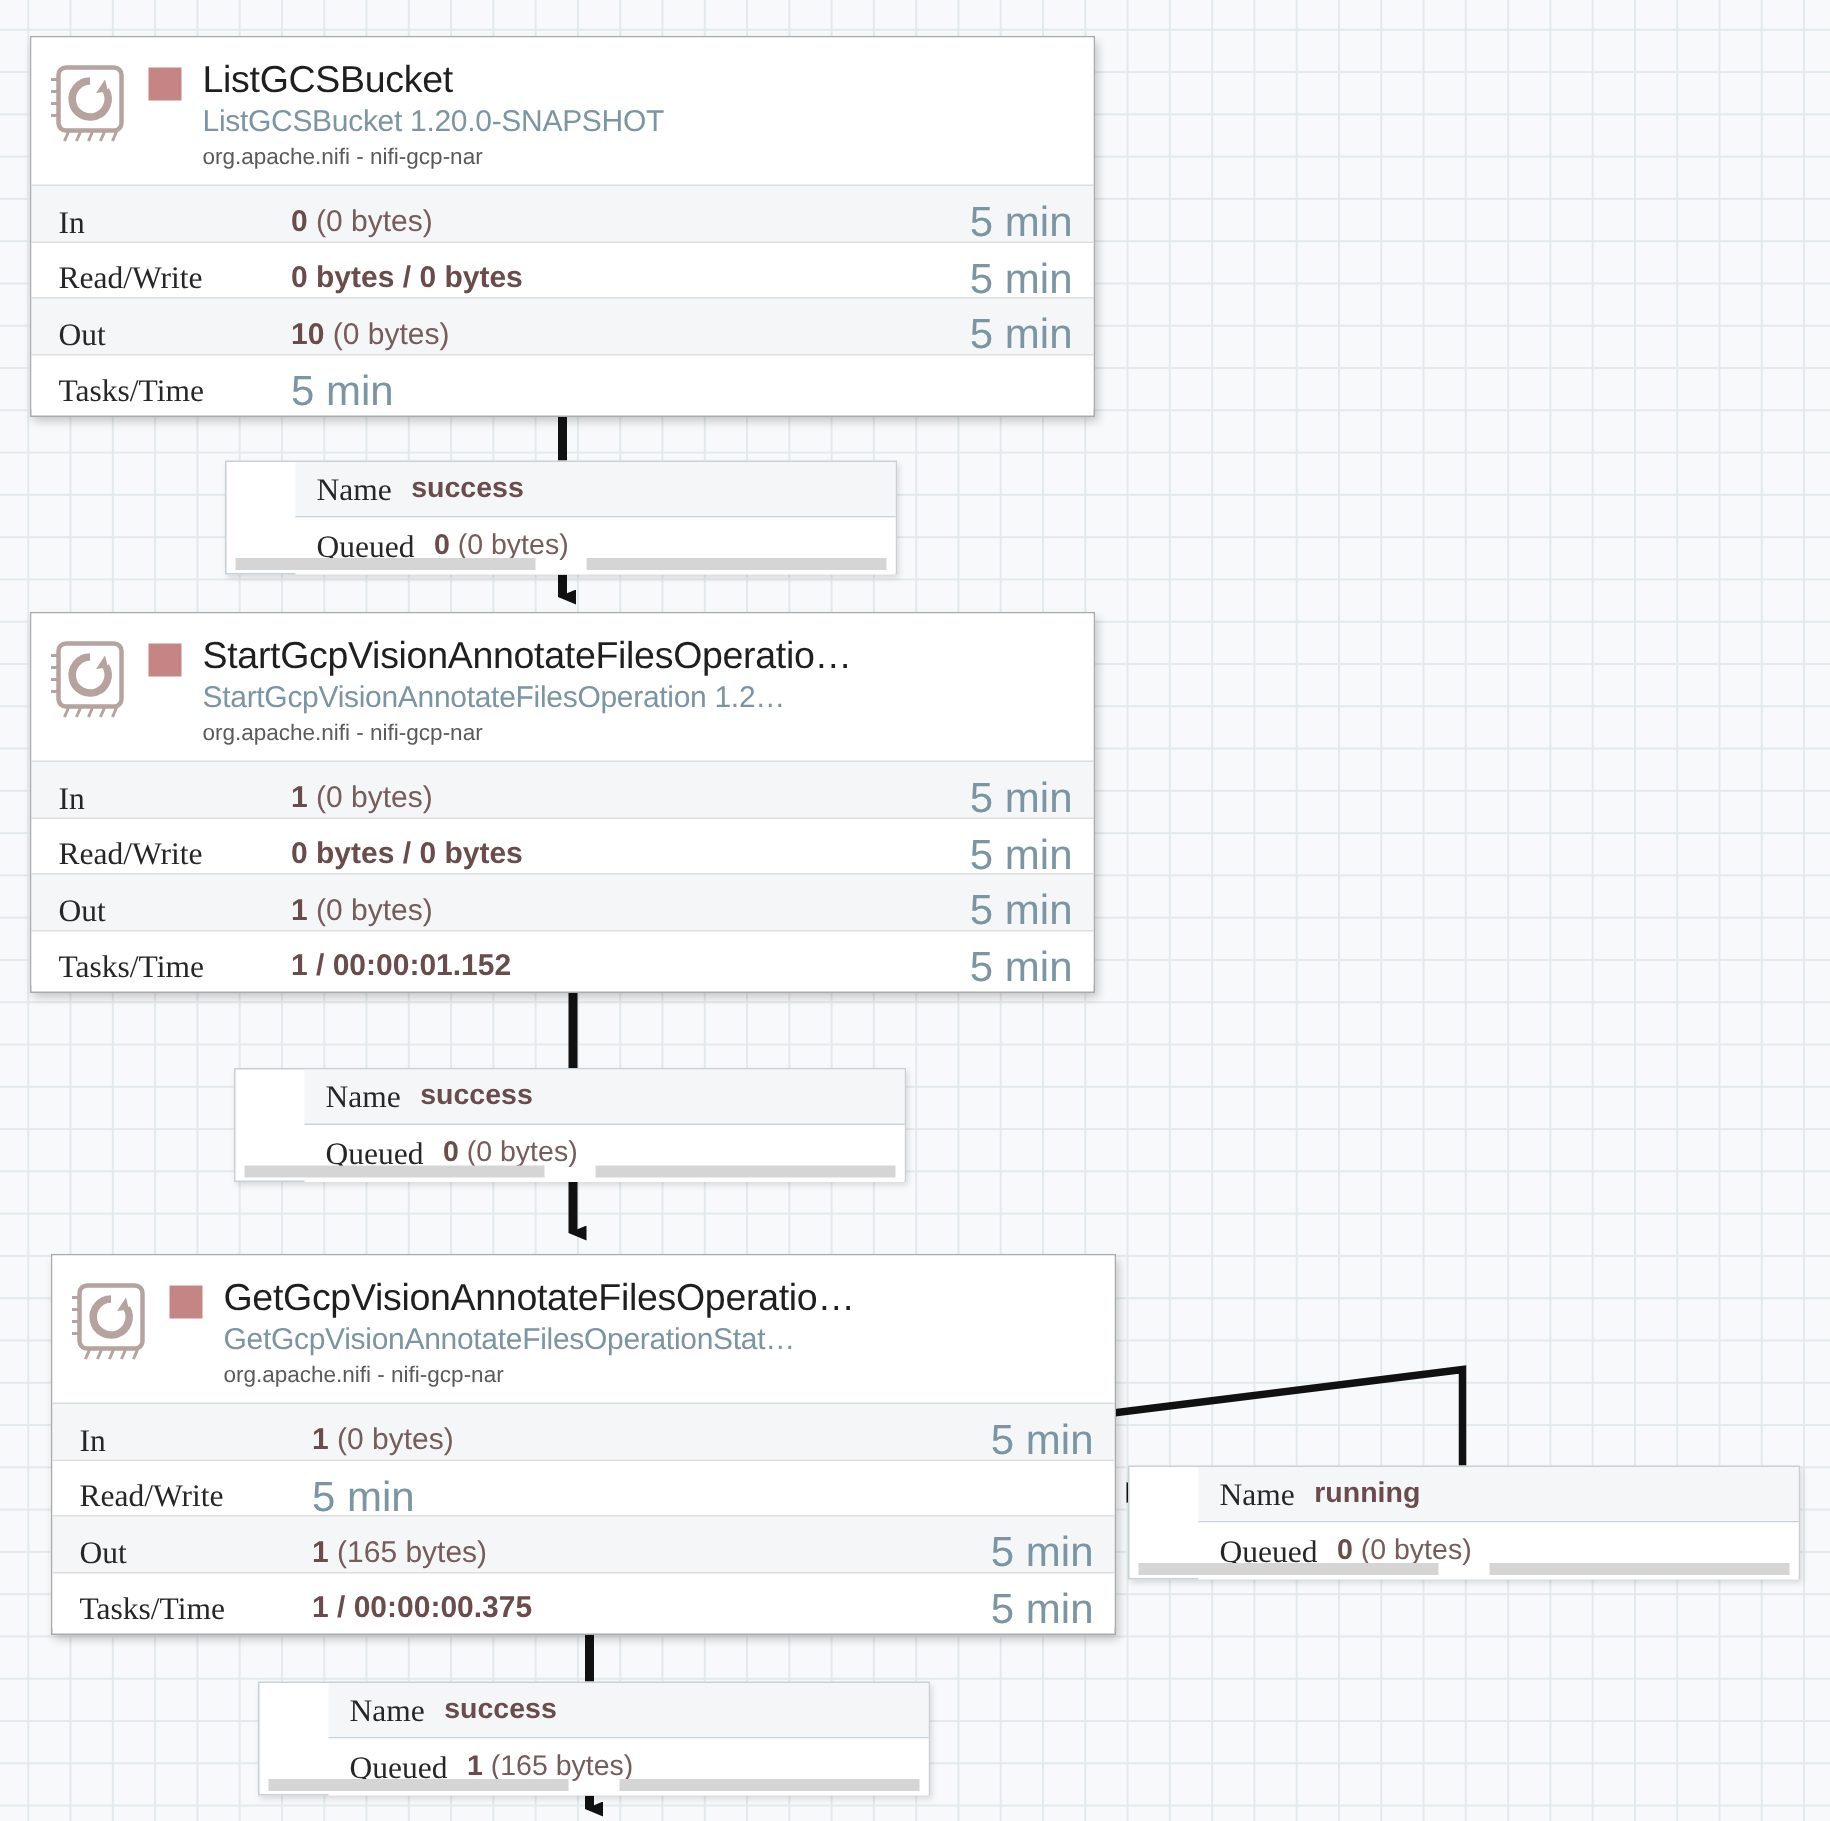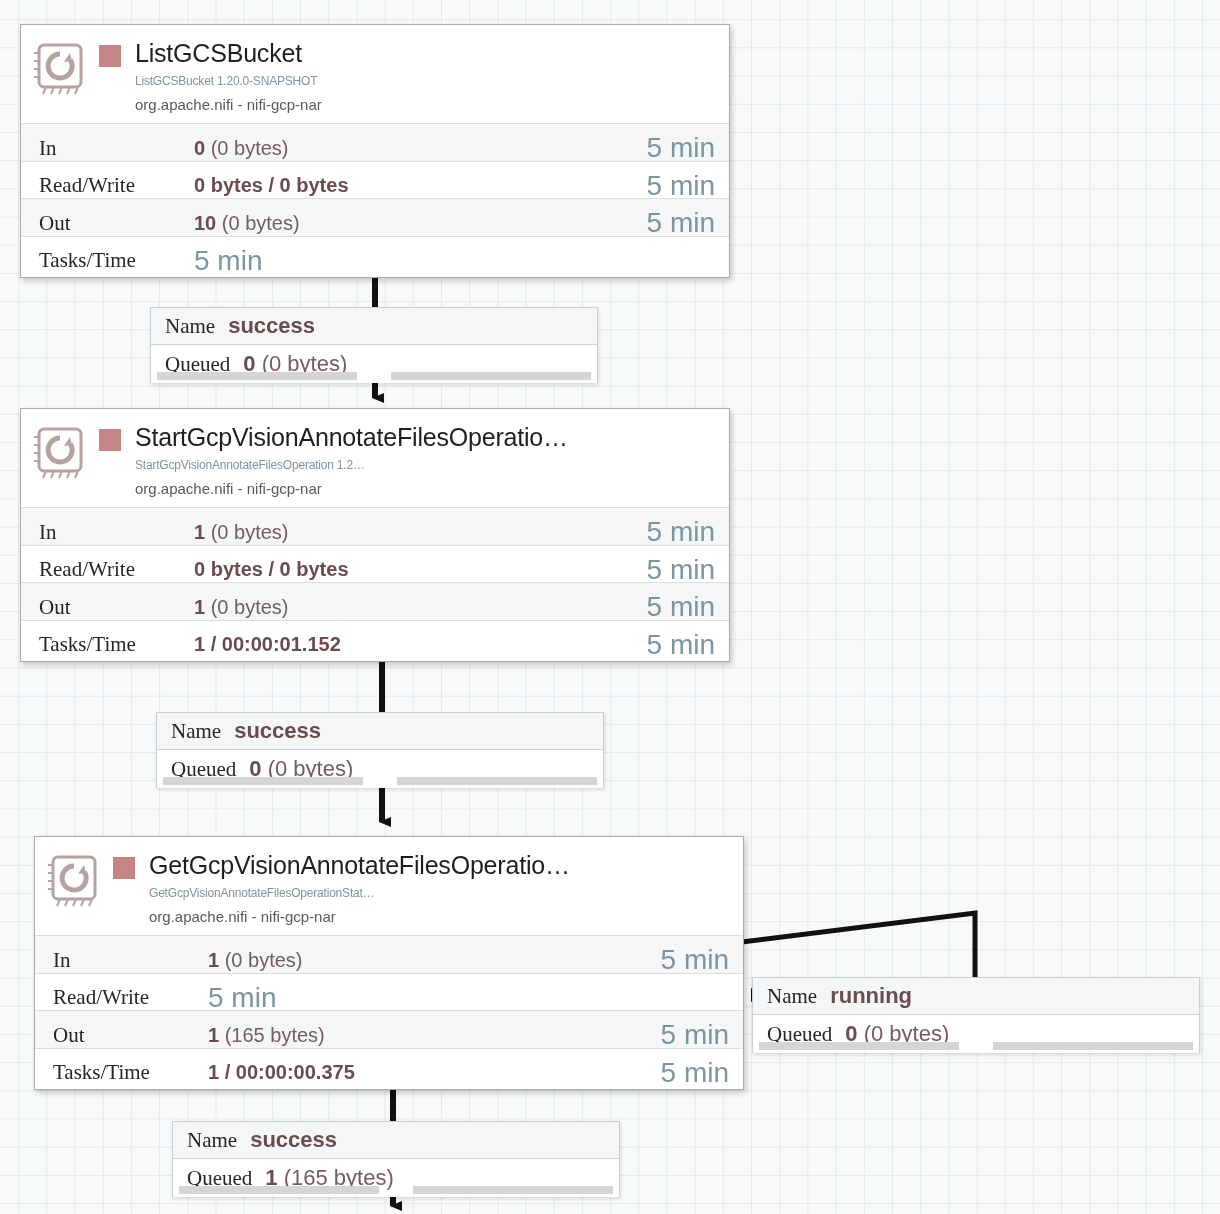--- a/index.html
+++ b/index.html
@@ -79,21 +79,21 @@
     font-family: "Liberation Sans", sans-serif;
     font-size: 25px;
     line-height: 29px;
     color: #1f1f1f;
     white-space: nowrap;
     overflow: hidden;
     letter-spacing: -0.2px;
   }
   .proc-type {
     font-family: "Liberation Sans", sans-serif;
-    font-size: 12px;
+    font-size: 20px;
     line-height: 26px;
     color: #7b95a3;
     white-space: nowrap;
     overflow: hidden;
     letter-spacing: -0.2px;
   }
   .proc-bundle {
     font-family: "Liberation Sans", sans-serif;
     font-size: 15px;
     line-height: 22px;
@@ -142,20 +142,21 @@
   }
 
   
   .connection {
     position: absolute;
     background: #ffffff;
     border: 1px solid #c8d0d4;
     box-shadow: 1px 2px 4px rgba(0,0,0,0.13);
     box-sizing: border-box;
     z-index: 6;
+    padding-left: 46px;
   }
   .conn-name-row {
     display: flex;
     align-items: center;
     height: 37px;
     background: #f4f6f7;
     border-bottom: 1px solid #c8d4d9;
     padding-left: 14px;
     box-sizing: border-box;
   }
@@ -167,21 +168,21 @@
     padding-left: 14px;
     box-sizing: border-box;
   }
   .conn-key {
     font-family: "Liberation Serif", serif;
     font-size: 21px;
     color: #262626;
   }
   .conn-val {
     font-family: "Liberation Sans", sans-serif;
-    font-size: 22px;
+    font-size: 19px;
     font-weight: bold;
     color: #6b4c4c;
     margin-left: 13px;
   }
   .conn-val .soft {
     font-weight: normal;
     color: #775c5c;
   }
   .conn-bars {
     position: absolute;

